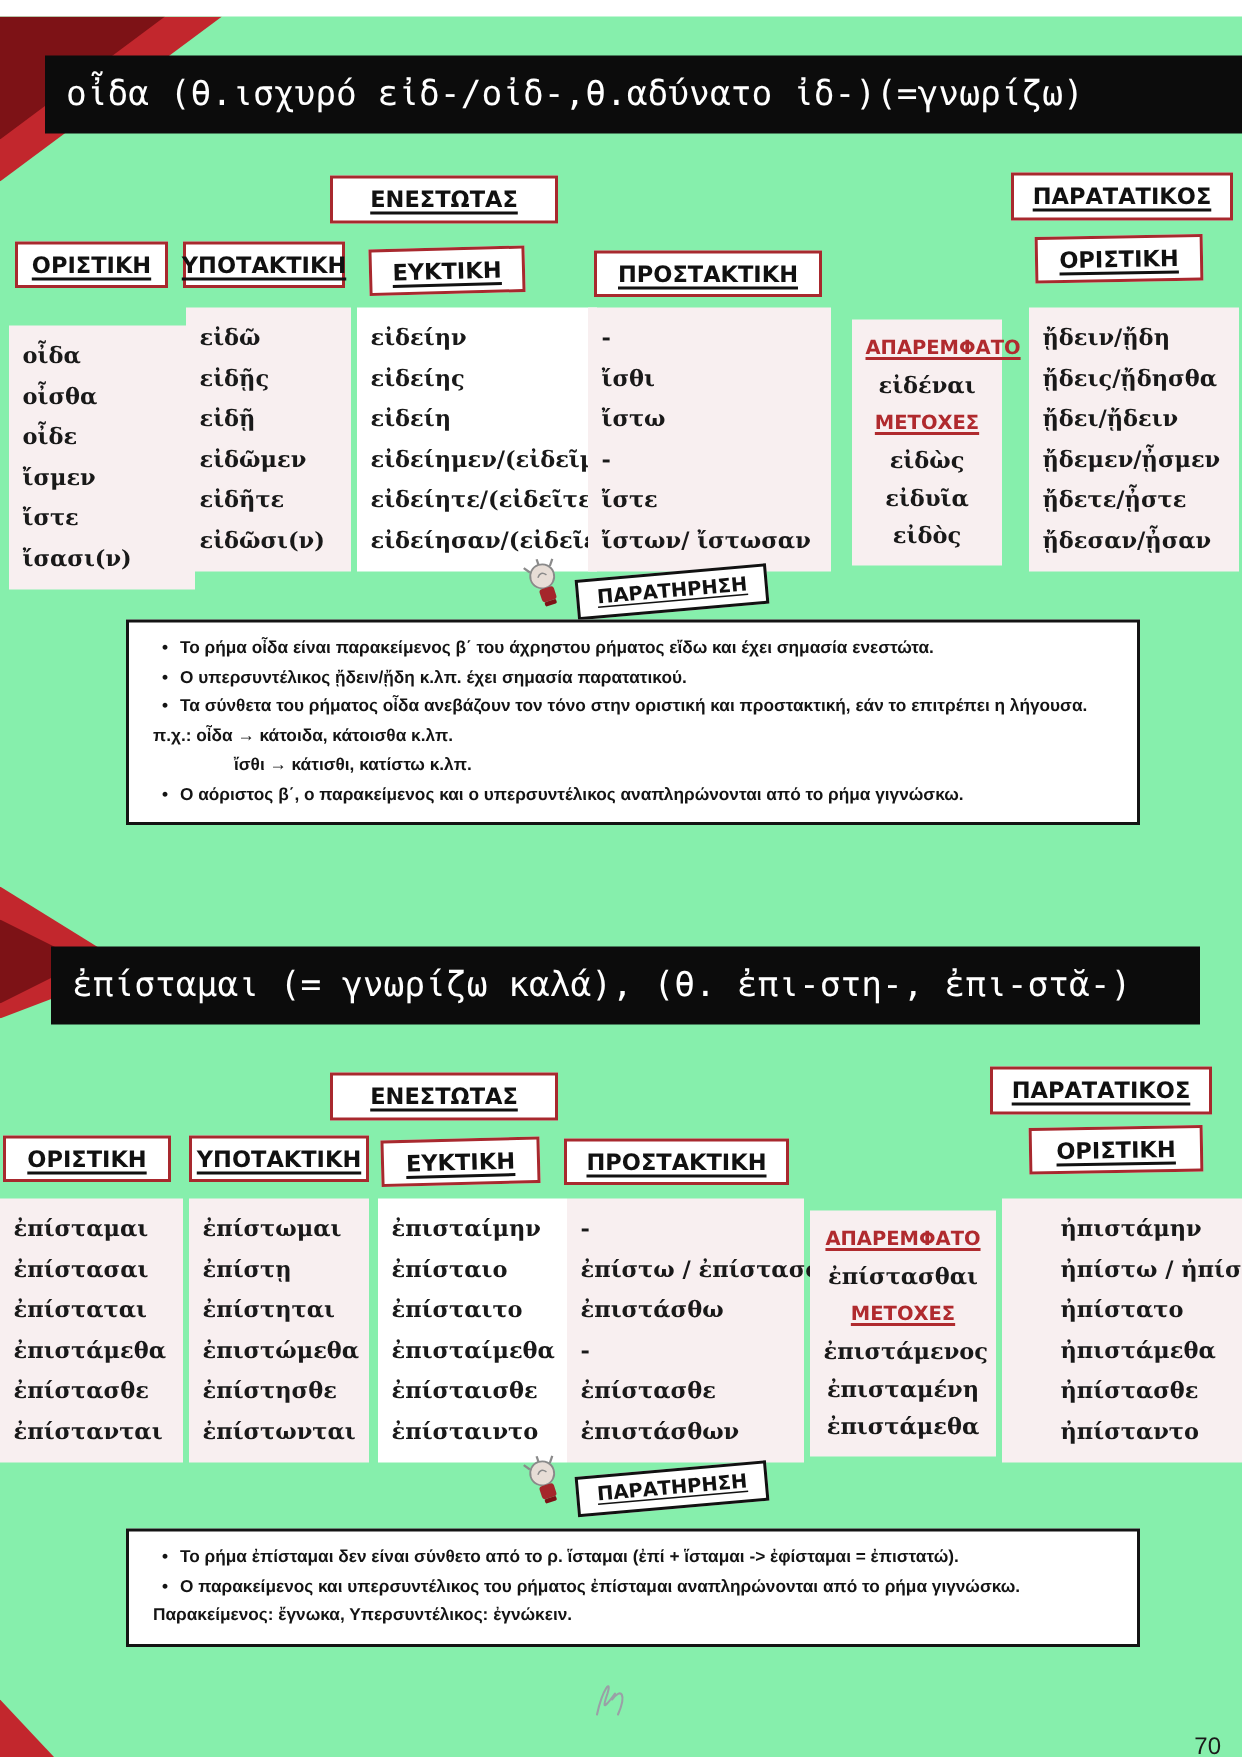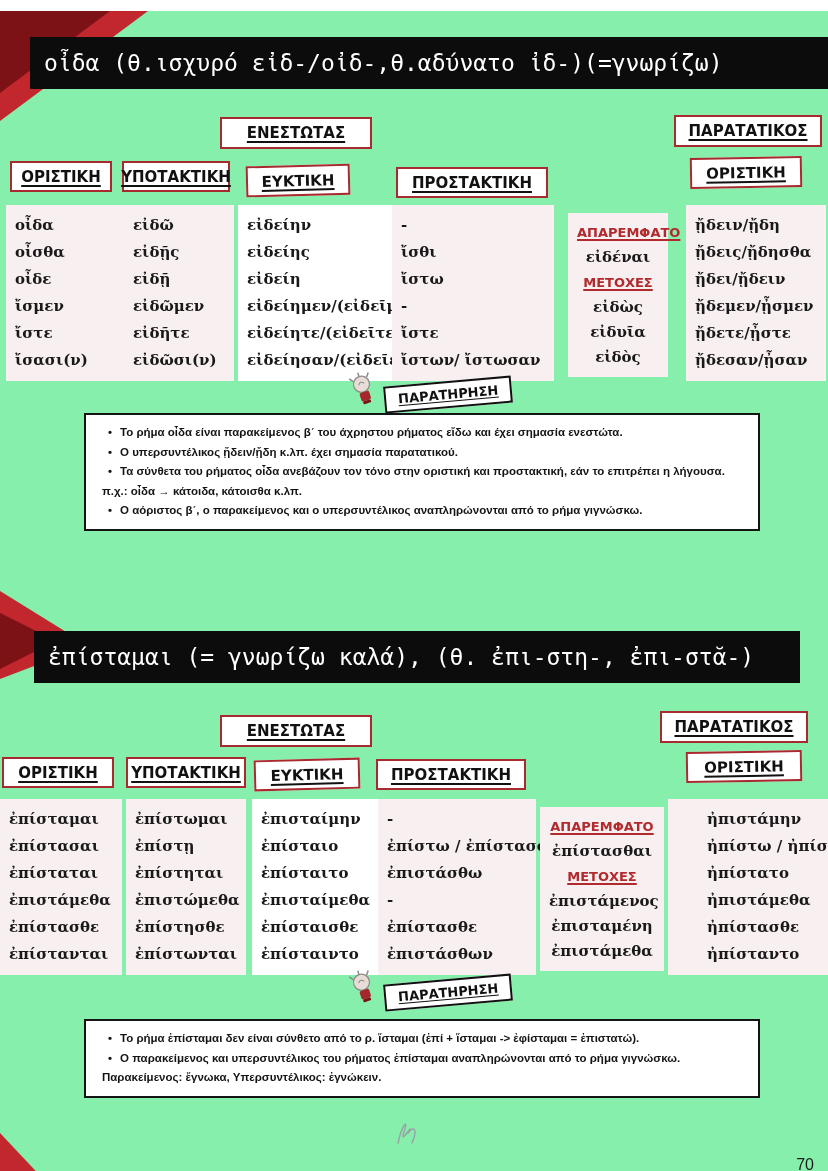--- a/index.html
+++ b/index.html
@@ -68,21 +68,21 @@
 
   <div class="hdr-box" style="left:220px;top:106px;width:152px;height:32px;">ΕΝΕΣΤΩΤΑΣ</div>
   <div class="hdr-box" style="left:674px;top:104px;width:148px;height:32px;">ΠΑΡΑΤΑΤΙΚΟΣ</div>
 
   <div class="hdr-box" style="left:10px;top:150px;width:102px;height:31px;">ΟΡΙΣΤΙΚΗ</div>
   <div class="hdr-box" style="left:122px;top:150px;width:108px;height:31px;">ΥΠΟΤΑΚΤΙΚΗ</div>
   <div class="hdr-box rot-m15" style="left:246px;top:154px;width:104px;height:31px;">ΕΥΚΤΙΚΗ</div>
   <div class="hdr-box" style="left:396px;top:156px;width:152px;height:31px;">ΠΡΟΣΤΑΚΤΙΚΗ</div>
   <div class="hdr-box rot-m1" style="left:690px;top:146px;width:112px;height:31px;">ΟΡΙΣΤΙΚΗ</div>
 
-  <div class="col" style="left:6px;top:194px;width:124px;">
+  <div class="col" style="left:6px;top:206px;width:124px;">
     <div>οἶδα</div>
     <div>οἶσθα</div>
     <div>οἶδε</div>
     <div>ἴσμεν</div>
     <div>ἴστε</div>
     <div>ἴσασι(ν)</div>
   </div>
 
   <div class="col" style="left:124px;top:194px;width:110px;">
     <div>εἰδῶ</div>
@@ -153,20 +153,23 @@
         <span class="bullet">•</span>
         <span>Ο υπερσυντέλικος ᾔδειν/ᾔδη κ.λπ. έχει σημασία παρατατικού.</span>
       </div>
     <div class="note-line">
         <span class="bullet">•</span>
         <span>Τα σύνθετα του ρήματος οἶδα ανεβάζουν τον τόνο στην οριστική και προστακτική, εάν το επιτρέπει η λήγουσα.</span>
       </div>
     <div class="note-line plain">
         <span>π.χ.: οἶδα → κάτοιδα, κάτοισθα κ.λπ.</span>
       </div>
+    <div class="note-line indent2">
+        <span>ἴσθι → κάτισθι, κατίστω κ.λπ.</span>
+      </div>
     <div class="note-line">
         <span class="bullet">•</span>
         <span>Ο αόριστος β΄, ο παρακείμενος και ο υπερσυντέλικος αναπληρώνονται από το ρήμα γιγνώσκω.</span>
       </div>
   </div>
 
   <div class="banner" id="banner2">ἐπίσταμαι (= γνωρίζω καλά), (θ. ἐπι-στη-, ἐπι-στᾰ-)</div>
 
   <div class="hdr-box" style="left:220px;top:704px;width:152px;height:32px;">ΕΝΕΣΤΩΤΑΣ</div>
   <div class="hdr-box" style="left:660px;top:700px;width:148px;height:32px;">ΠΑΡΑΤΑΤΙΚΟΣ</div>

